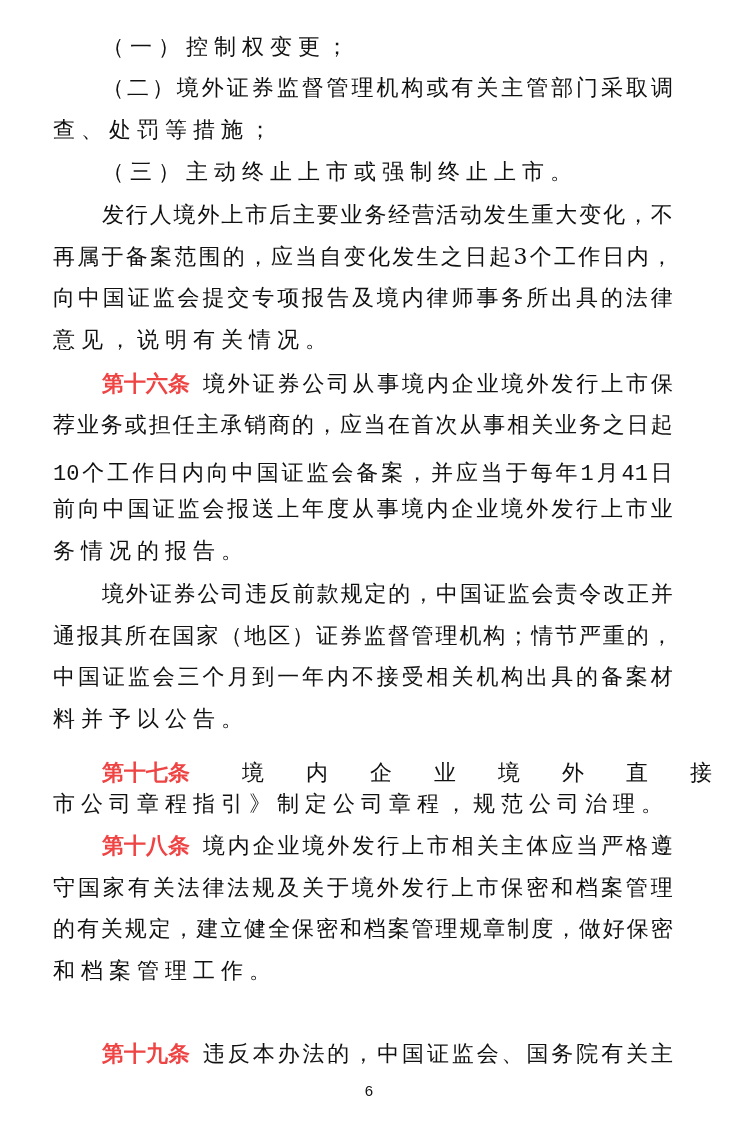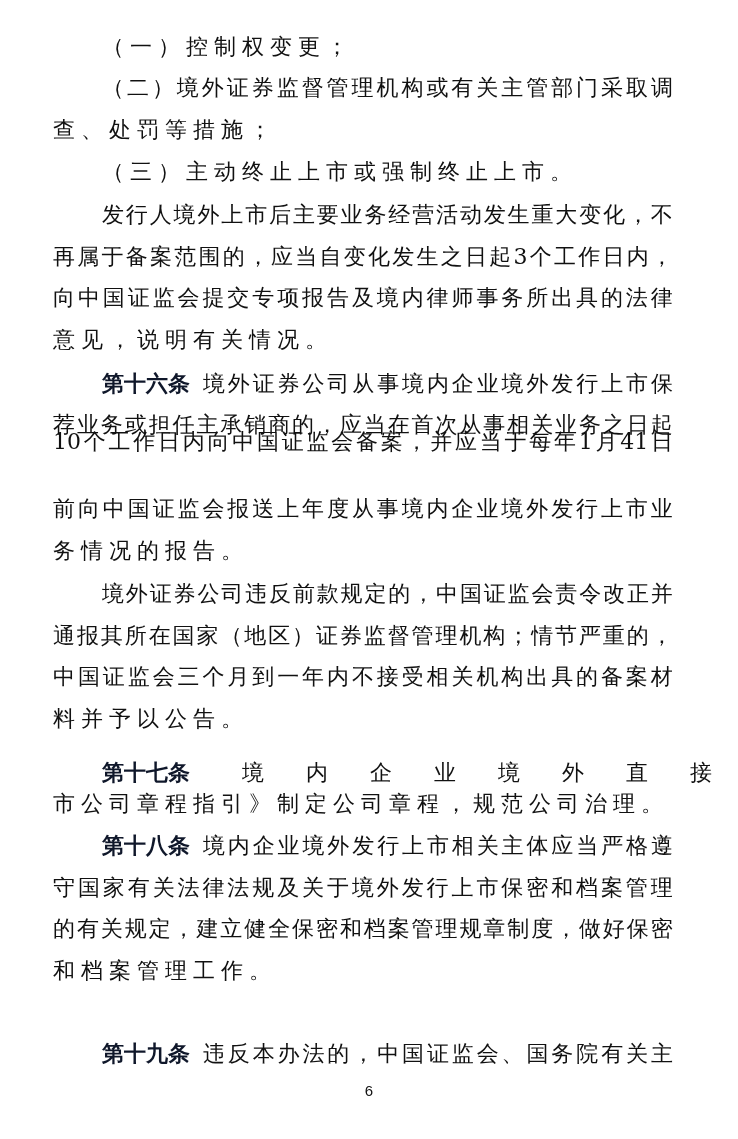--- a/index.html
+++ b/index.html
@@ -14,21 +14,21 @@
     font-family: "DejaVu Serif", "Liberation Serif", serif;
     font-size: 22px;
     color: #111111;
     white-space: nowrap;
     display: flex;
     justify-content: space-between;
   }
   .line.last { justify-content: flex-start; letter-spacing: 6px; }
   .line.indent { left: 102px; width: 571px; }
   .line span.ch { display: inline-block; }
-  .bold { font-family: "DejaVu Sans", "Liberation Sans", sans-serif; font-weight: bold; color: #0f172a; }
+  .bold { font-family: "DejaVu Sans", "Liberation Sans", sans-serif; font-weight: bold; color: #ef4444; }
   .pagenum {
     position: absolute; left: 0; width: 738px; top: 1082px;
     text-align: center; font-family: "Liberation Sans", "DejaVu Sans", sans-serif;
     font-size: 15px; color: #111;
   }
 </style>
 </head>
 <body>
 
 <div class="page">
@@ -234,21 +234,21 @@
         <span class="ch">从</span>
         <span class="ch">事</span>
         <span class="ch">相</span>
         <span class="ch">关</span>
         <span class="ch">业</span>
         <span class="ch">务</span>
         <span class="ch">之</span>
         <span class="ch">日</span>
         <span class="ch">起</span>
       </div>
-      <div class="line" style="top: 427px;">
+      <div class="line" style="top: 460px; font-family: Liberation Mono, monospace;">
         <span class="ch">10</span>
         <span class="ch">个</span>
         <span class="ch">工</span>
         <span class="ch">作</span>
         <span class="ch">日</span>
         <span class="ch">内</span>
         <span class="ch">向</span>
         <span class="ch">中</span>
         <span class="ch">国</span>
         <span class="ch">证</span>

